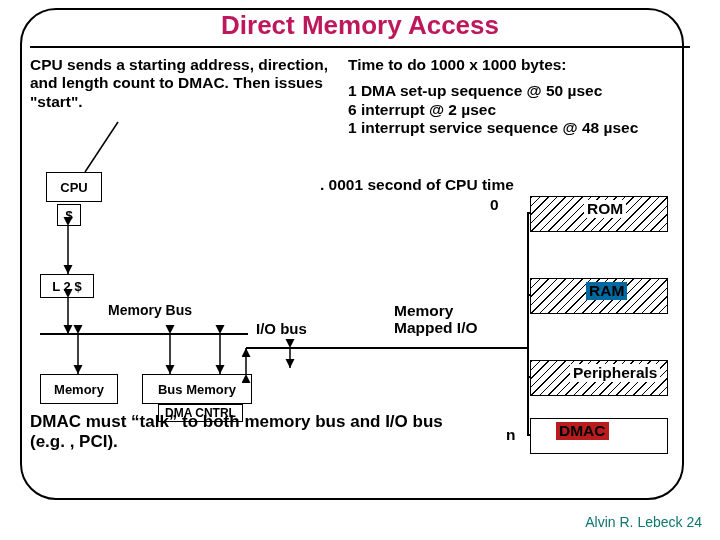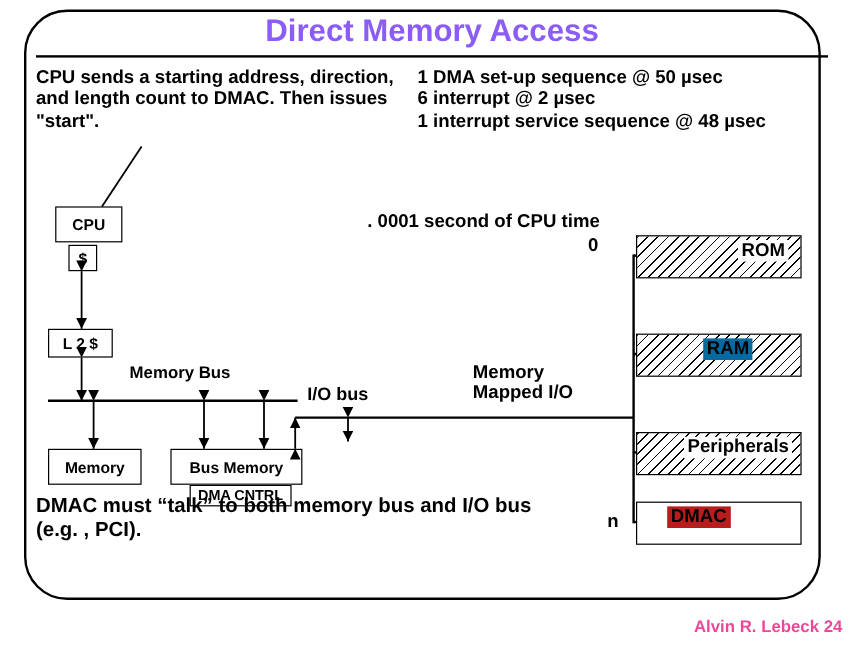--- a/index.html
+++ b/index.html
@@ -20,21 +20,21 @@
     border: 2px solid #000;
     border-radius: 36px;
   }
   .title {
     position: absolute;
     left: 0; right: 0;
     top: 10px;
     text-align: center;
     font-size: 26px;
     font-weight: bold;
-    color: #8b5cf6;
+    color: #be185d;
   }
   .title-underline {
     position: absolute;
     left: 30px; right: 30px;
     top: 46px;
     height: 0;
     border-top: 2px solid #000;
   }
   .left-desc {
     position: absolute;
@@ -50,21 +50,21 @@
     left: 348px;
     top: 56px;
     width: 330px;
     font-size: 15.5px;
     font-weight: bold;
     line-height: 1.18;
   }
   .right-desc .heading { margin-bottom: 8px; }
   .cpu-time {
     position: absolute;
-    left: 306px;
+    left: 320px;
     top: 176px;
     font-size: 15.5px;
     font-weight: bold;
   }
   .zero-label {
     position: absolute;
     left: 490px;
     top: 196px;
     font-size: 15.5px;
     font-weight: bold;
@@ -76,22 +76,21 @@
     width: 430px;
     font-size: 17px;
     font-weight: bold;
     line-height: 1.15;
   }
   .attribution {
     position: absolute;
     right: 18px;
     bottom: 10px;
     font-size: 14px;
-    color: #ec4899;
-    font-weight: bold;
+    color: #0f766e;
   }
   
   .box {
     position: absolute;
     border: 1.5px solid #000;
     background: #fff;
     font-size: 13px;
     font-weight: bold;
     display: flex;
     align-items: center;
@@ -127,39 +126,40 @@
   .rbox-peri { top:360px; }
   .rbox-dmac { top:418px; }
   .hatched {
     background: repeating-linear-gradient(135deg, #000 0px, #000 1px, #fff 1px, #fff 6px);
   }
   .rlabel {
     position:absolute;
     font-size:15.5px;
     font-weight:bold;
   }
-  .rlabel-rom  { left:584px; top:200px; background:#fff; padding:0 3px;margin-left:31px;}
+  .rlabel-rom  { left:584px; top:200px; background:#fff; padding:0 3px;}
   .rlabel-ram  { left:586px; top:282px; background:#0369a1; padding:0 3px;}
   .rlabel-peri { left:570px; top:364px; background:#fff; padding:0 3px;}
   .rlabel-dmac { left:556px; top:422px; background:#b91c1c; padding:0 3px;}
   .n-label { position:absolute; left:506px; top:426px; font-size:15.5px; font-weight:bold; }
   
   svg.overlay { position:absolute; left:0; top:0; width:720px; height:540px; pointer-events:none; }
 </style>
 </head>
 <body>
 
 <div class="slide-frame"></div>
 
 <div class="title">Direct Memory Access</div>
 <div class="title-underline"></div>
 
 <div class="left-desc">CPU sends a starting address, direction,  and length count to DMAC. Then issues "start".</div>
 
 <div class="right-desc">
+  <div class="heading">Time to do 1000 x 1000 bytes:</div>
   <div>1 DMA set-up sequence @ 50 µsec</div>
   <div>6 interrupt @ 2 µsec</div>
   <div>1 interrupt service sequence @ 48 µsec</div>
 </div>
 
 <div class="cpu-time">. 0001 second of CPU time</div>
 <div class="zero-label">0</div>
 
 <div class="box cpu-box">CPU</div>
 <div class="box cache-box">$</div>

